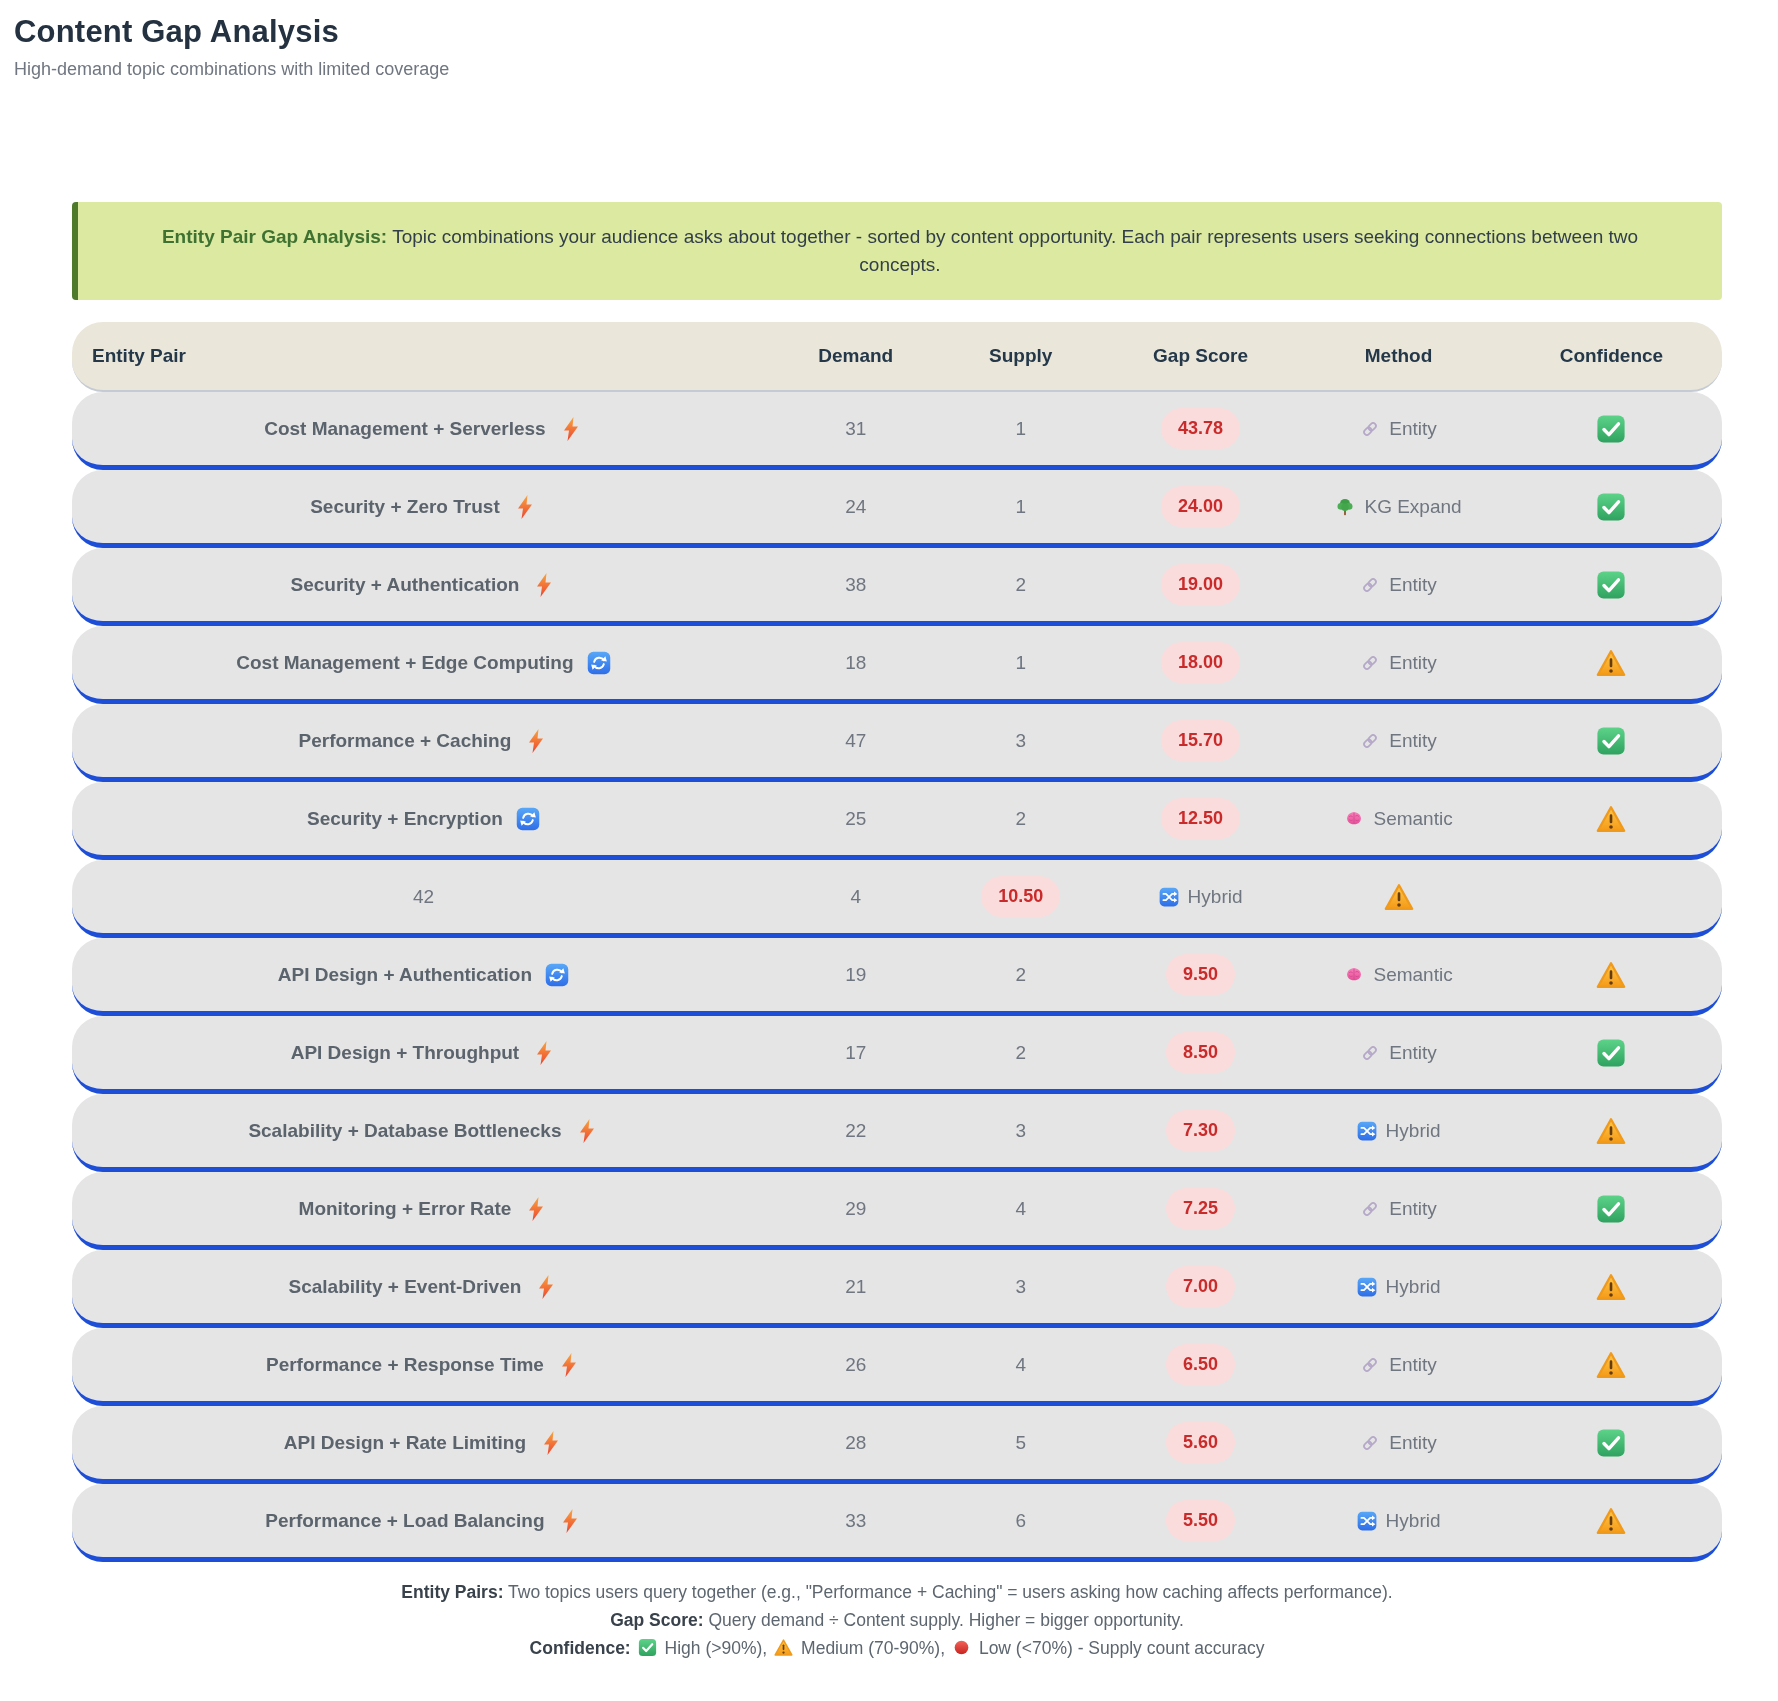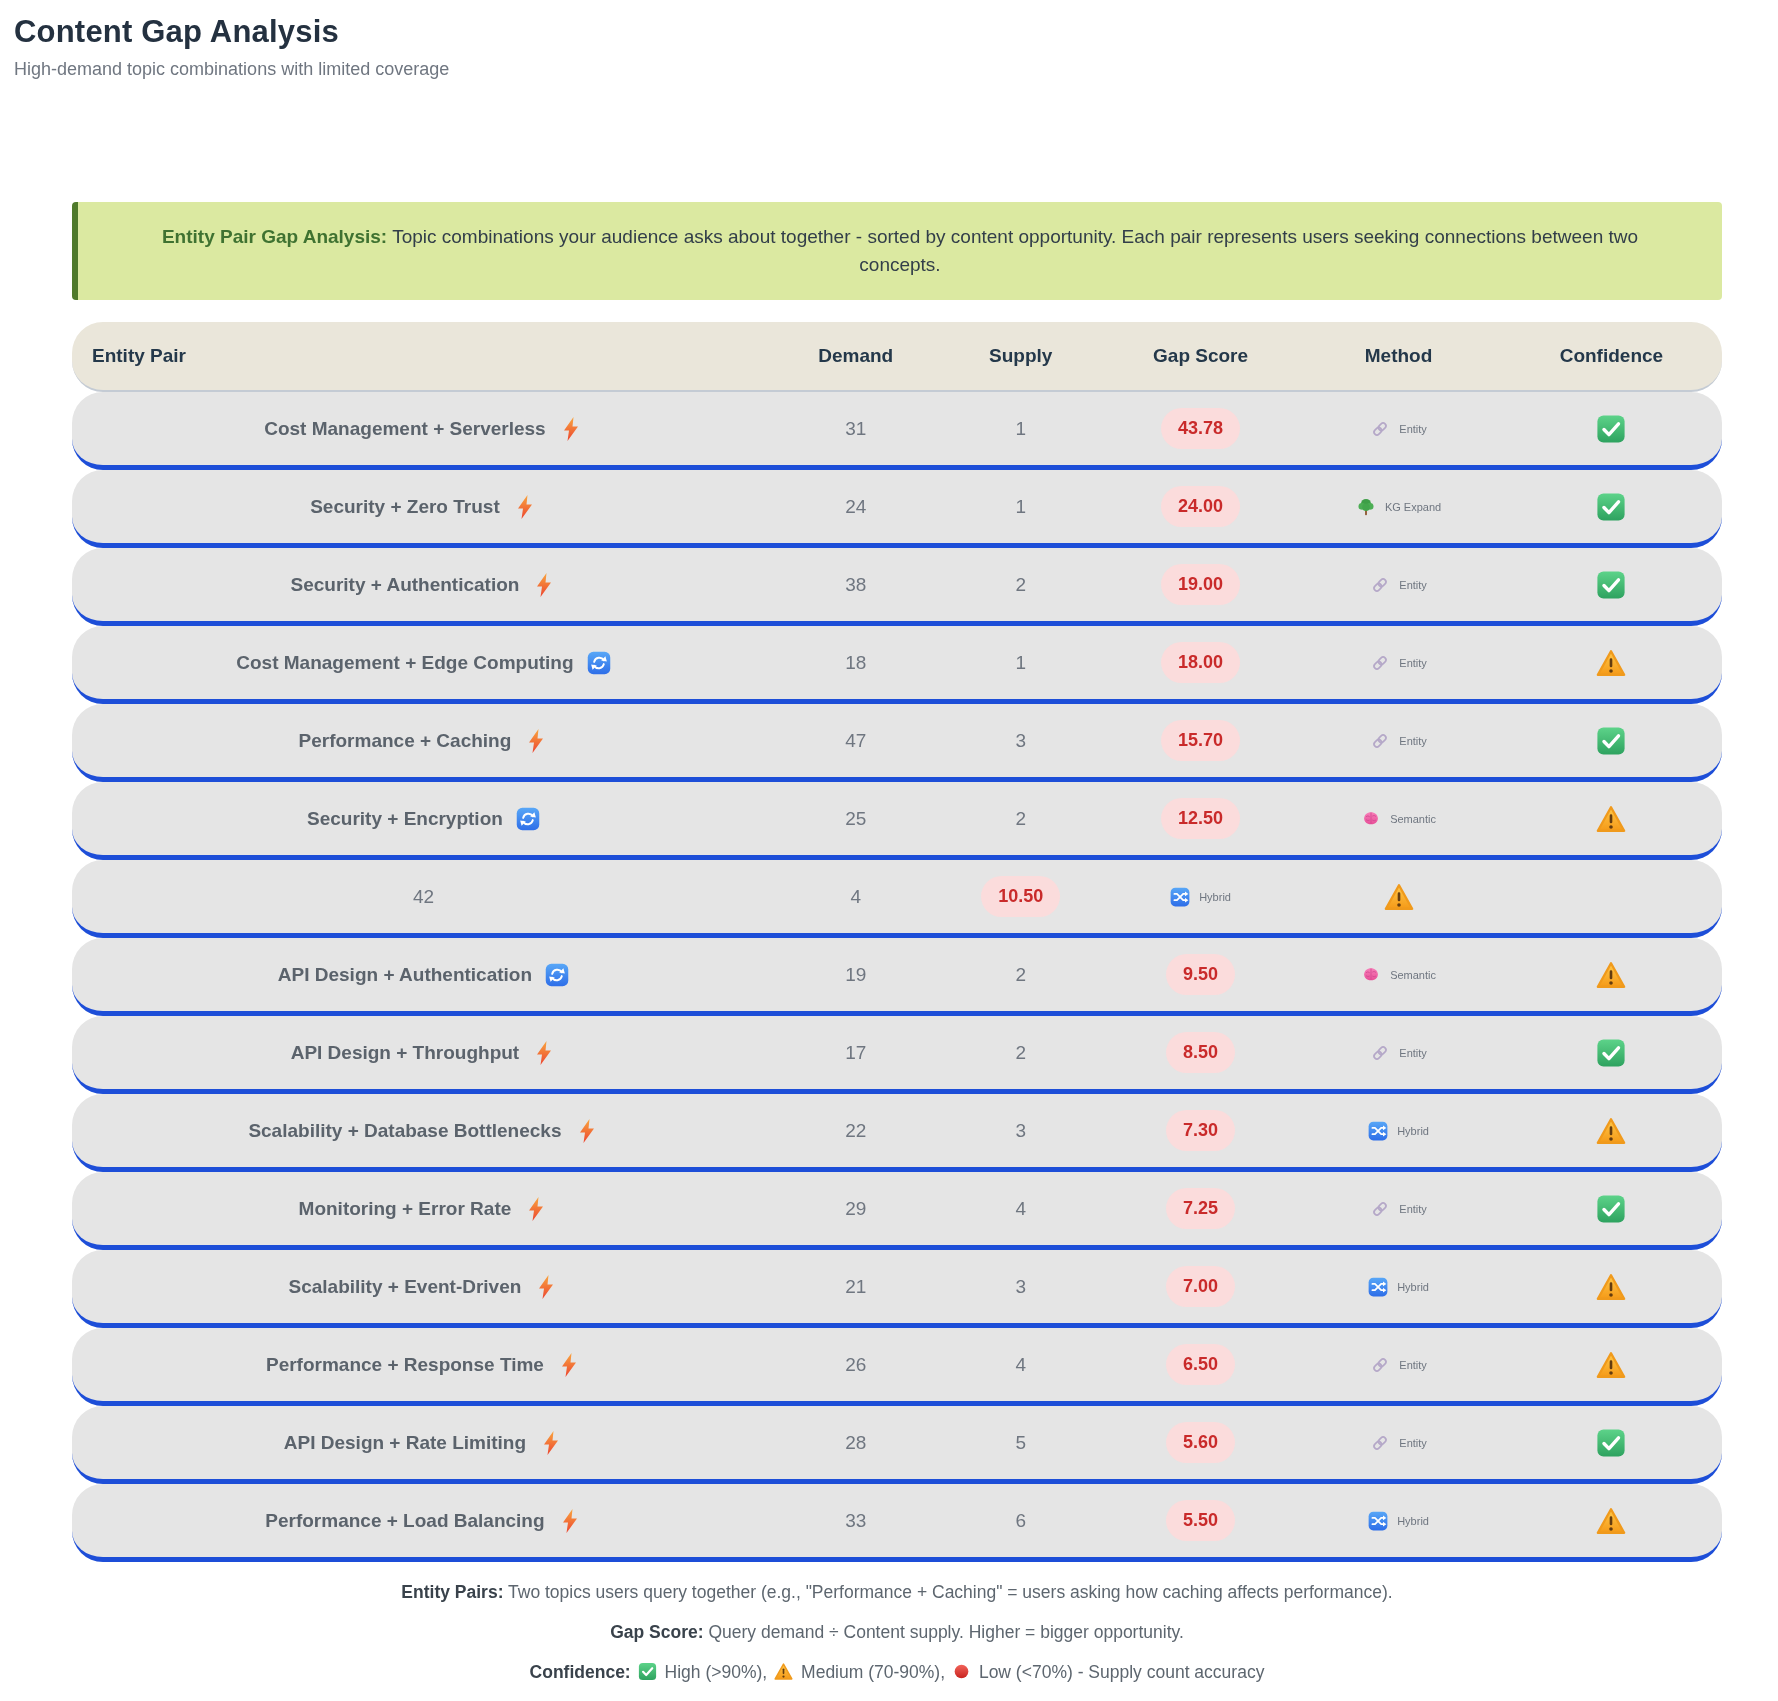--- a/index.html
+++ b/index.html
@@ -22,21 +22,21 @@
   .th.first { text-align:left; padding-left:20px; }
 
   .tr { height:78px; border-bottom:5px solid #1d4ed8; background:#e5e5e5; }
   .td-pair { display:flex; justify-content:center; align-items:center; gap:13px;
              font-weight:700; font-size:19px; color:#5b636c; }
   .num { font-size:19px; color:#6f7680; text-align:center; }
   .td-gap { text-align:center; }
   .gap-pill { display:inline-block; background:#fbdcdc; color:#c92a2a; font-weight:700;
               font-size:18px; padding:10px 17px; border-radius:999px; min-width:48px; text-align:center; }
   .td-method { display:flex; justify-content:center; align-items:center; gap:9px;
-               font-size:11px; color:#6f7680; }
+               font-size:19px; color:#6f7680; }
   .td-conf { display:flex; justify-content:center; align-items:center; }
 
   .pair-icon { width:24px; height:26px; display:inline-flex; align-items:center; justify-content:center; }
   .method-icon { width:20px; height:20px; display:inline-flex; }
   .conf-icon { width:30px; height:30px; display:inline-flex; }
   .pair-icon svg, .method-icon svg, .conf-icon svg, .fi svg { width:100%; height:100%; display:block; }
 
   .footnote { margin-top:16px; text-align:center; font-size:17.5px; line-height:28px; color:#5d666f; }
   .footnote strong { color:#39424b; }
   .fi { display:inline-block; width:19px; height:19px; vertical-align:-3px; margin:0 3px 0 7px; }
@@ -790,21 +790,21 @@
     </div>
   </div>
 </div>
     </div>
 
     <div class="footnote">
       <p style="margin:0;">
         <strong>Entity Pairs:</strong>
         <span>Two topics users query together (e.g., "Performance + Caching" = users asking how caching affects performance).</span>
       </p>
-      <p style="margin:12px;">
+      <p style="margin:0;">
         <strong>Gap Score:</strong>
         <span>Query demand ÷ Content supply. Higher = bigger opportunity.</span>
       </p>
       <p style="margin:0;">
         <strong>Confidence:</strong><span class="fi"><svg viewBox="0 0 32 32">
               <defs>
                 <linearGradient id="gradGreen" x1="0" y1="0" x2="0" y2="1">
                   <stop offset="0" stop-color="#5dd389"></stop>
                   <stop offset="1" stop-color="#2ea25f"></stop>
                 </linearGradient>

